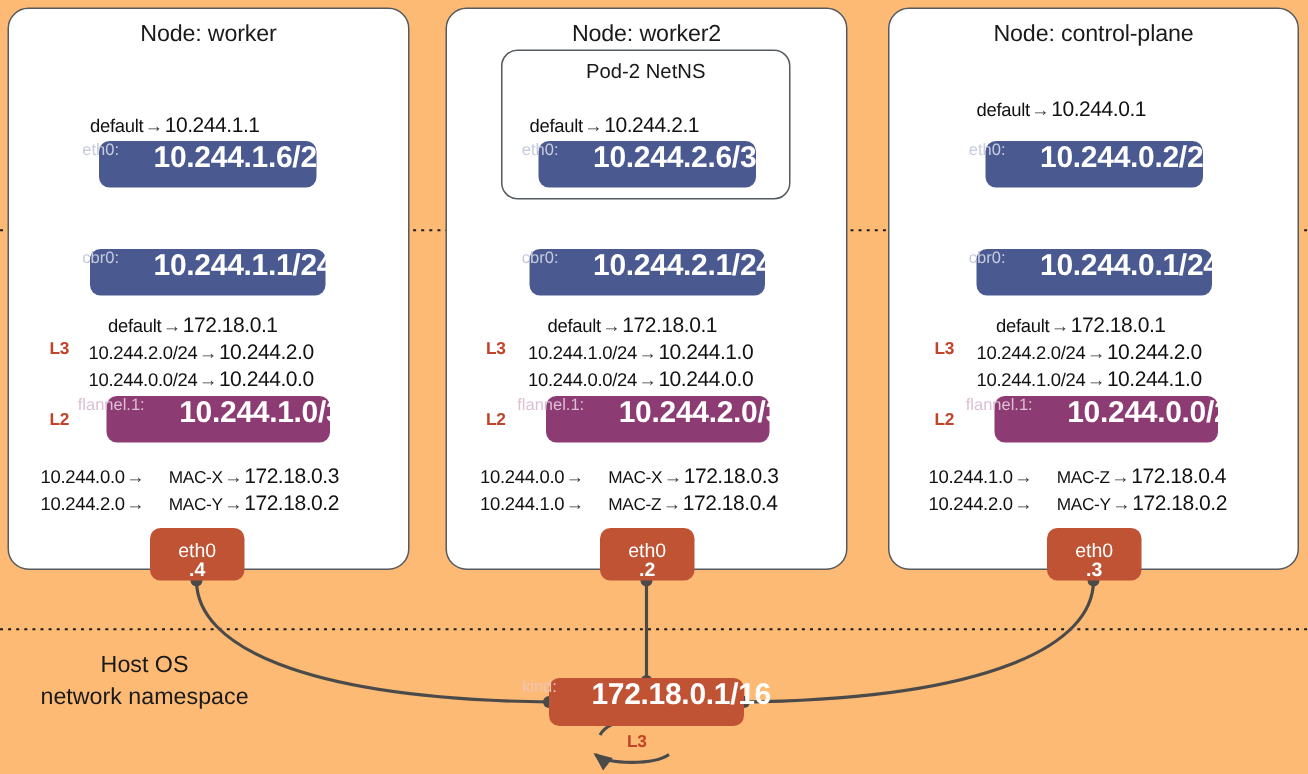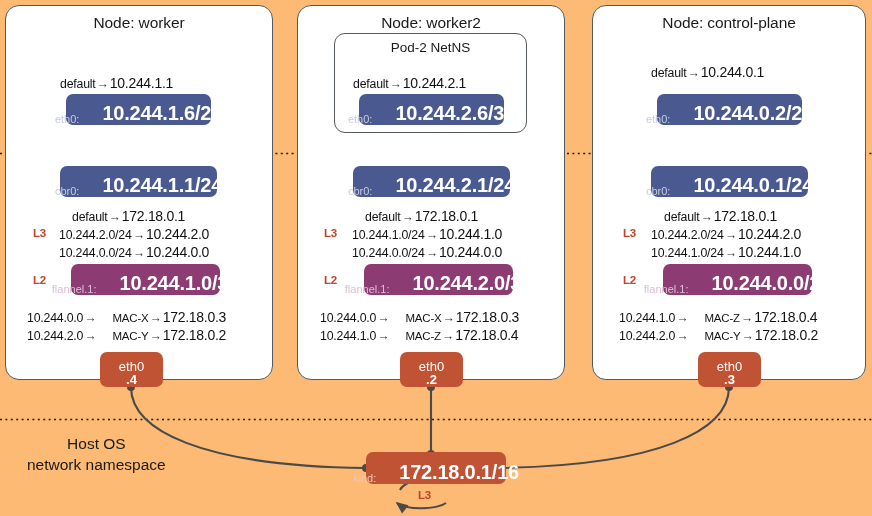--- a/index.html
+++ b/index.html
@@ -56,21 +56,21 @@
     left: 0;
     right: 0;
     text-align: center;
     font-size: 13.5px;
     color: #1a1a1a;
   }
   .pill {
     position: absolute;
     border-radius: 7px;
     display: flex;
-    align-items: flex-end;
+    align-items: flex-start;
     justify-content: center;
     box-sizing: border-box;
     white-space: nowrap;
     gap: 20px;
   }
   .pill .iface {
     font-size: 11px;
     color: #c6cbdd;
     margin-right: 3px;
   }
@@ -364,19 +364,19 @@
   </div>
 
   <div class="eth-box" style="left:698px; top:352px; width:63px; height:35px;">
     <span class="eth-name">eth0</span>
     <span class="eth-num">.3</span>
   </div>
 
   <div class="hostos-label" style="left:27px; top:434px;text-align:center;">Host OS
 network namespace</div>
 
-  <div class="pill orange" style="left:366px; top:452px; width:140px; height:32px;">
+  <div class="pill orange" style="left:366px; top:452px; width:130px; height:32px;">
     <span class="iface">kind:</span>
     <span class="addr">172.18.0.1/16</span>
   </div>
   <div class="llabel" style="left:418px; top:489px;">L3</div>
 
 </div>
 
 </body></html>

